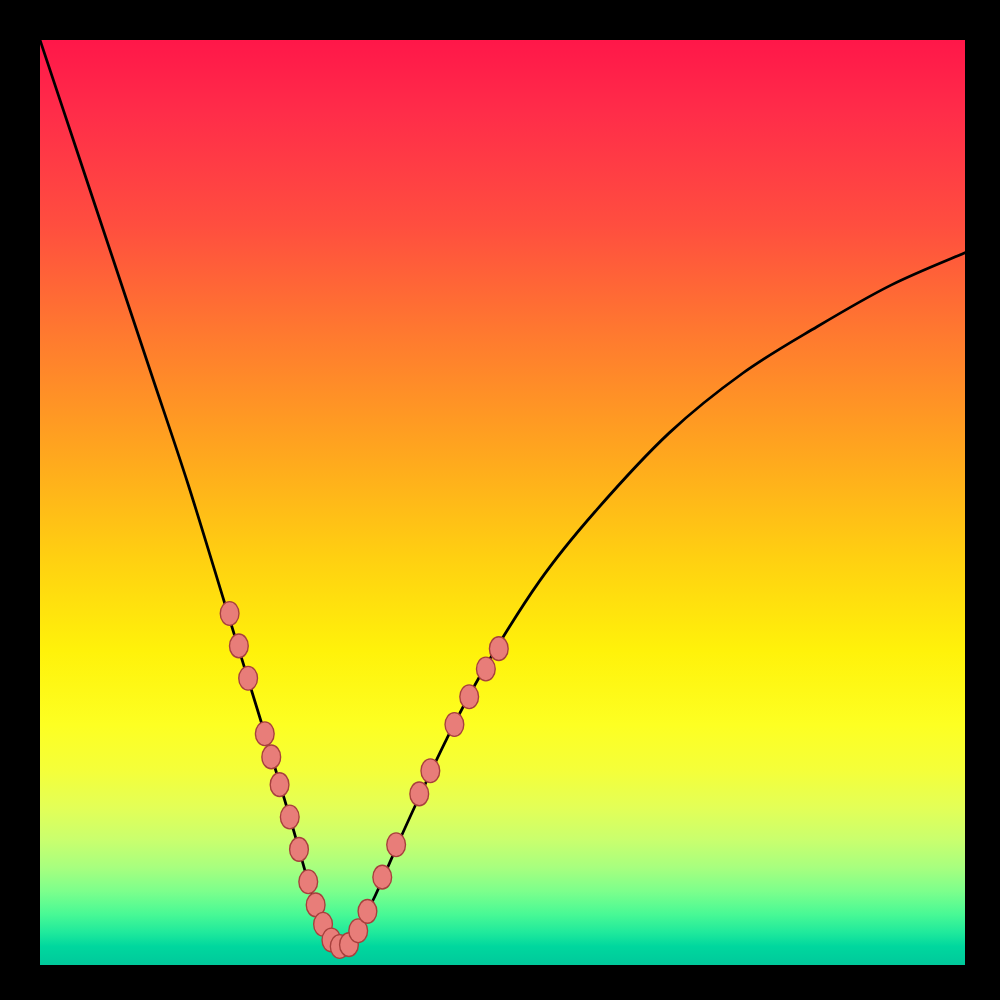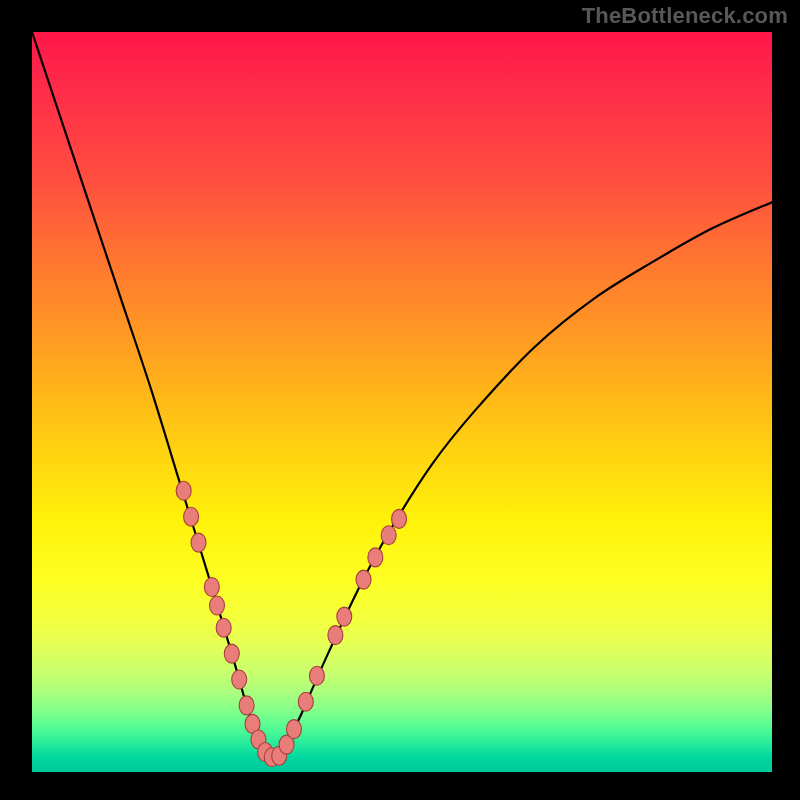--- a/index.html
+++ b/index.html
@@ -75,21 +75,20 @@
   .marker {
     fill: #e87d79;
     stroke: #a7403d;
     stroke-width: 1.1;
   }
 </style>
 </head>
 <body>
 
 <div class="outer">
-  <div class="watermark">TheBottleneck.com</div>
   <div class="plot-wrap">
     <div class="gradient"></div>
     <svg class="chart" viewBox="0 0 740 740">
       <path id="curve-path" class="curve" d="M 0.00 0.00 C 4.93 14.80, 19.73 59.20, 29.60 88.80 C 39.47 118.40, 49.33 148.00, 59.20 177.60 C 69.07 207.20, 78.93 236.80, 88.80 266.40 C 98.67 296.00, 108.53 324.37, 118.40 355.20 C 128.27 386.03, 140.60 427.35, 148.00 451.40 C 155.40 475.45, 157.87 483.47, 162.80 499.50 C 167.73 515.53, 173.28 533.42, 177.60 547.60 C 181.92 561.78, 185.00 572.27, 188.70 584.60 C 192.40 596.93, 196.72 611.12, 199.80 621.60 C 202.88 632.08, 204.73 638.87, 207.20 647.50 C 209.67 656.13, 212.13 665.38, 214.60 673.40 C 217.07 681.42, 219.53 688.82, 222.00 695.60 C 224.47 702.38, 226.93 709.17, 229.40 714.10 C 231.87 719.03, 234.33 723.35, 236.80 725.20 C 239.27 727.05, 241.73 727.05, 244.20 725.20 C 246.67 723.35, 247.90 720.27, 251.60 714.10 C 255.30 707.93, 261.47 698.07, 266.40 688.20 C 271.33 678.33, 276.27 666.00, 281.20 654.90 C 286.13 643.80, 288.60 637.63, 296.00 621.60 C 303.40 605.57, 315.73 578.43, 325.60 558.70 C 335.47 538.97, 342.87 524.17, 355.20 503.20 C 367.53 482.23, 384.80 453.87, 399.60 432.90 C 414.40 411.93, 426.73 397.13, 444.00 377.40 C 461.27 357.67, 483.47 333.00, 503.20 314.50 C 522.93 296.00, 542.67 280.58, 562.40 266.40 C 582.13 252.22, 601.87 241.12, 621.60 229.40 C 641.33 217.68, 661.07 205.97, 680.80 196.10 C 700.53 186.23, 730.13 174.52, 740.00 170.20"></path>
       <g id="markers">
           <ellipse cx="151.70" cy="458.80" rx="7.5" ry="9.5" class="marker"></ellipse>
           <ellipse cx="159.10" cy="484.70" rx="7.5" ry="9.5" class="marker"></ellipse>
           <ellipse cx="166.50" cy="510.60" rx="7.5" ry="9.5" class="marker"></ellipse>
           <ellipse cx="179.82" cy="555.00" rx="7.5" ry="9.5" class="marker"></ellipse>
           <ellipse cx="185.00" cy="573.50" rx="7.5" ry="9.5" class="marker"></ellipse>

